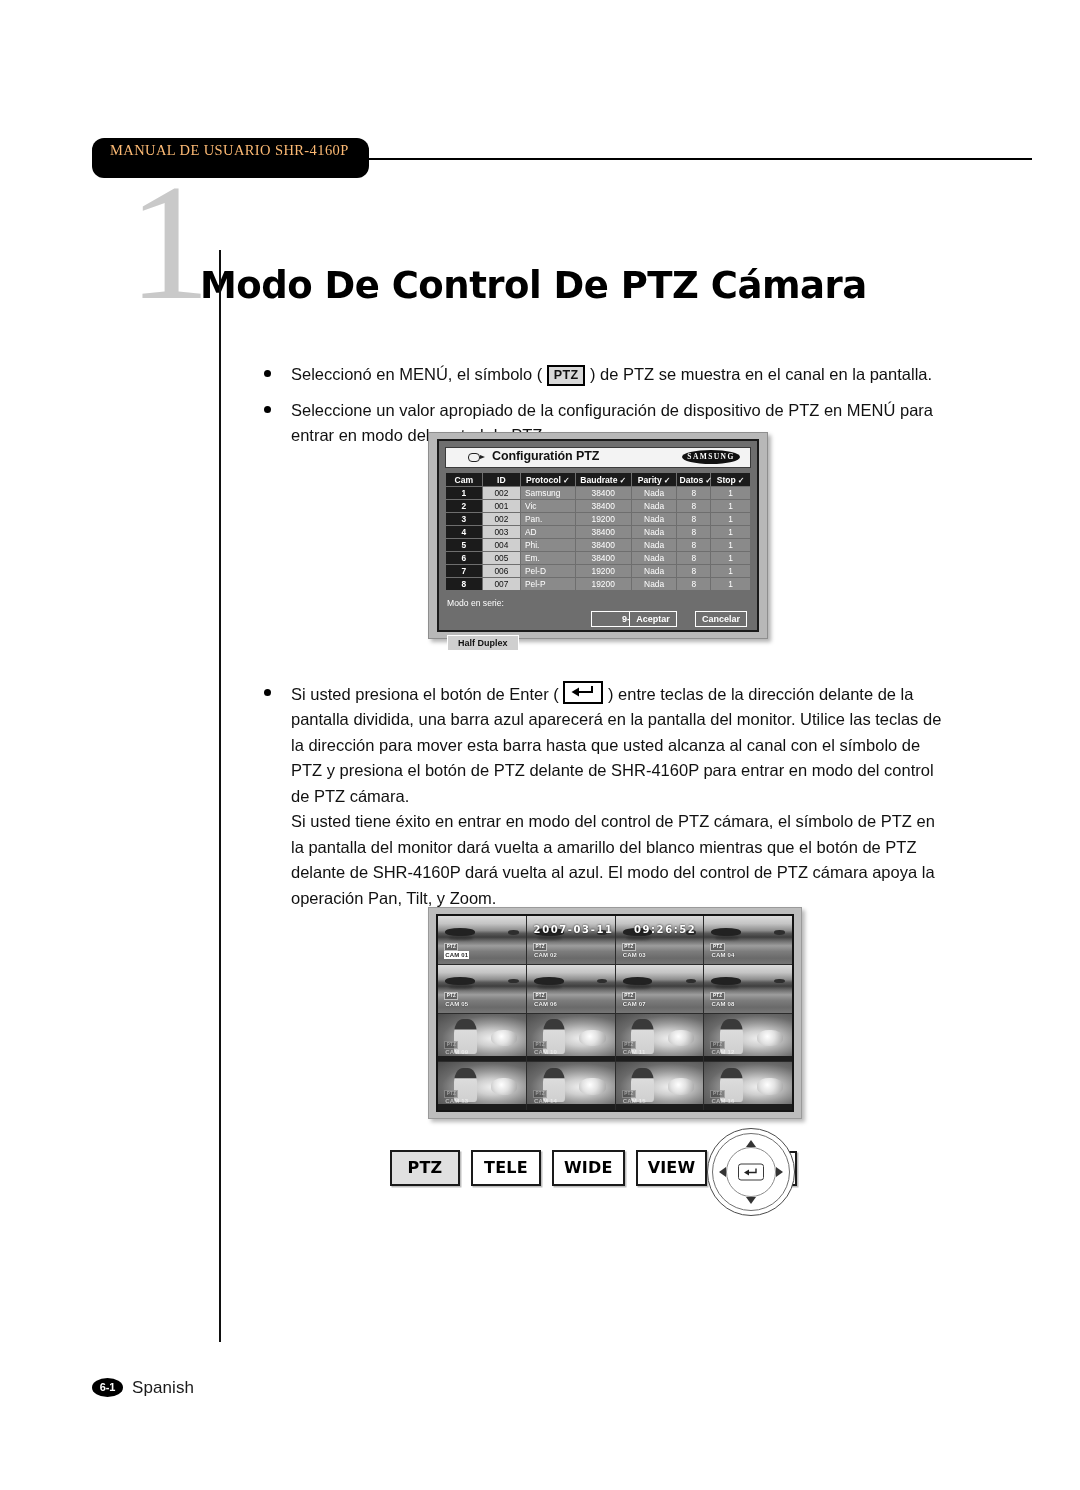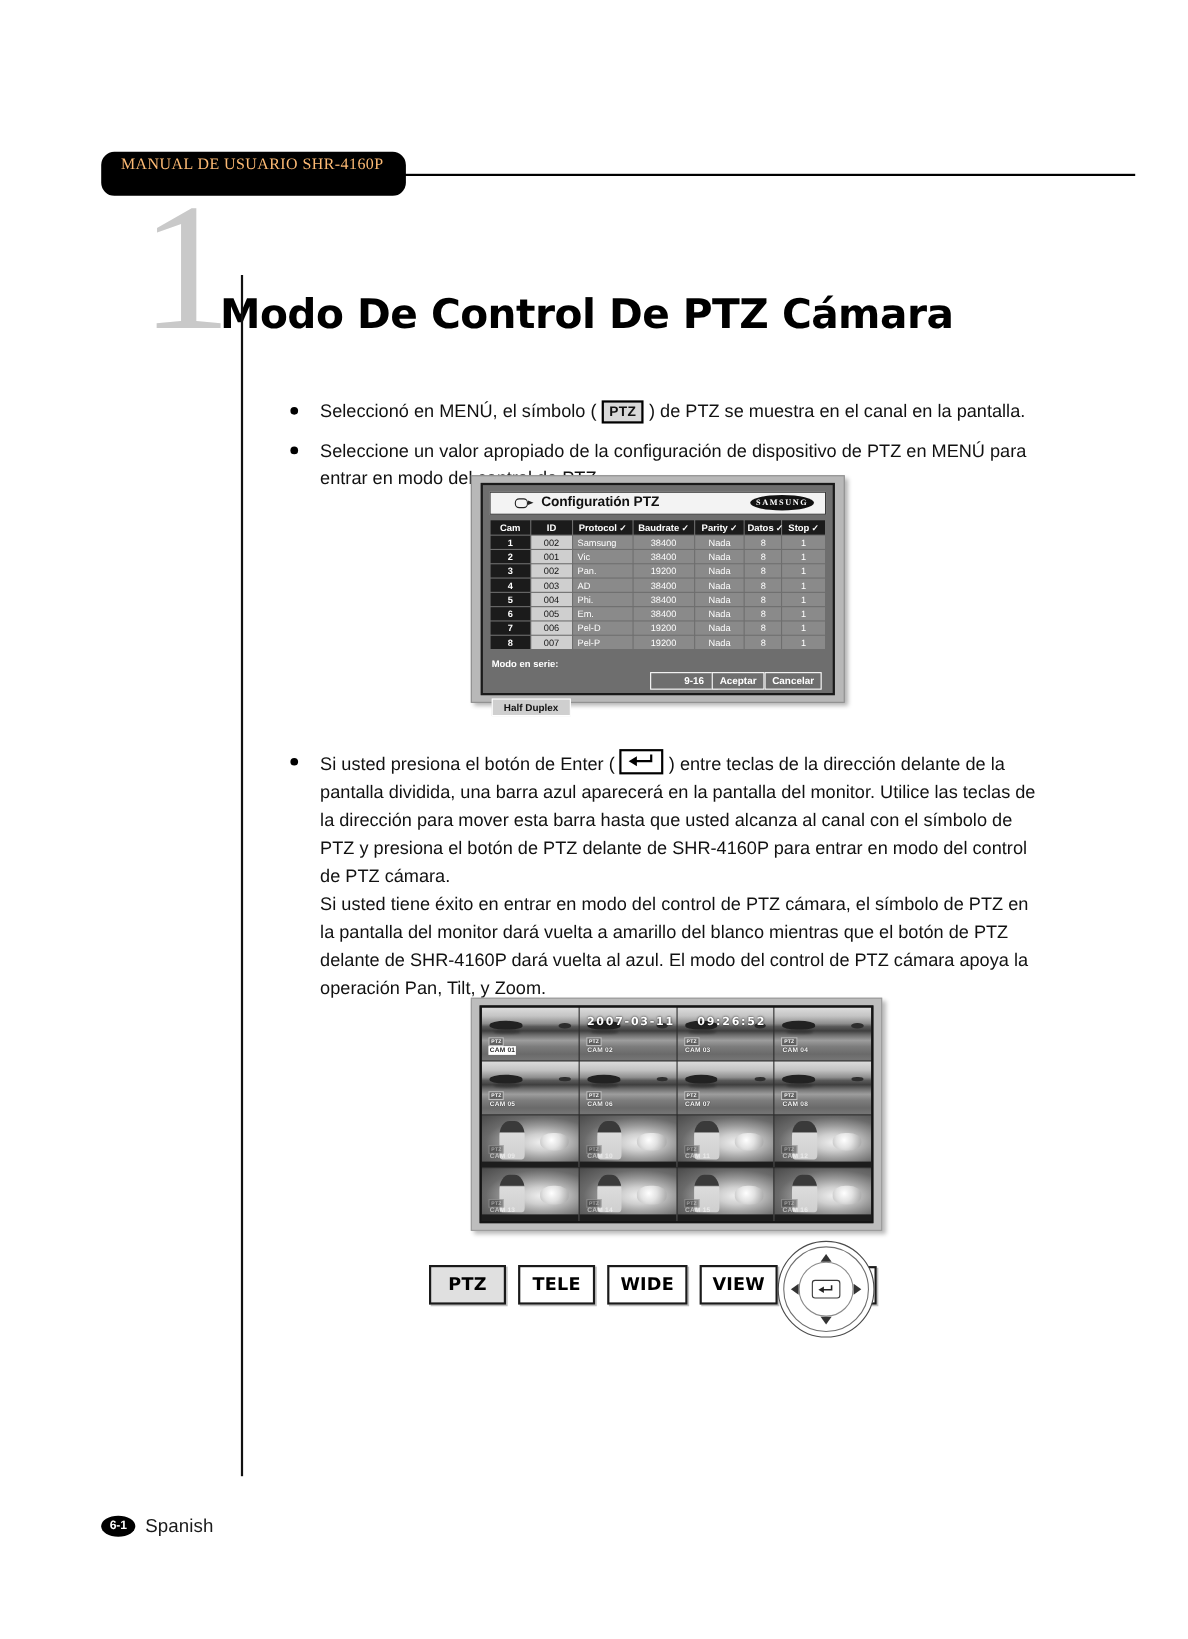--- a/index.html
+++ b/index.html
@@ -269,21 +269,21 @@
   .dlg-footer {
     position: relative;
     margin-top: 7px;
     height: 33px;
   }
   .serie-label {
     position: absolute;
     left: 2px;
     top: 0;
     font-size: 8.6px;
-    font-weight: bold;
+    font-weight: normal;
     color: #fff;
   }
   .btn-serie {
     position: absolute;
     left: 2px;
     top: 13px;
     background: #cfcfcf;
     border: 1px solid #fff;
     color: #111;
     font-size: 9px;
@@ -296,21 +296,21 @@
     top: 13px;
     border: 1px solid #ffffff;
     background: #6e6e6e;
     color: #fff;
     font-size: 9px;
     font-weight: bold;
     padding: 2px 0;
     text-align: center;
   }
   .btn-916   { left: 146px; width: 42px; padding-left: 18px; }
-  .btn-ok    { left: 202px; width: 46px; }
+  .btn-ok    { left: 184px; width: 46px; }
   .btn-cancel{ left: 250px; width: 50px; }
 
   
   .monitor {
     position: absolute;
     left: 428px;
     top: 907px;
     width: 374px;
     height: 212px;
     background: #bdbdbd;

